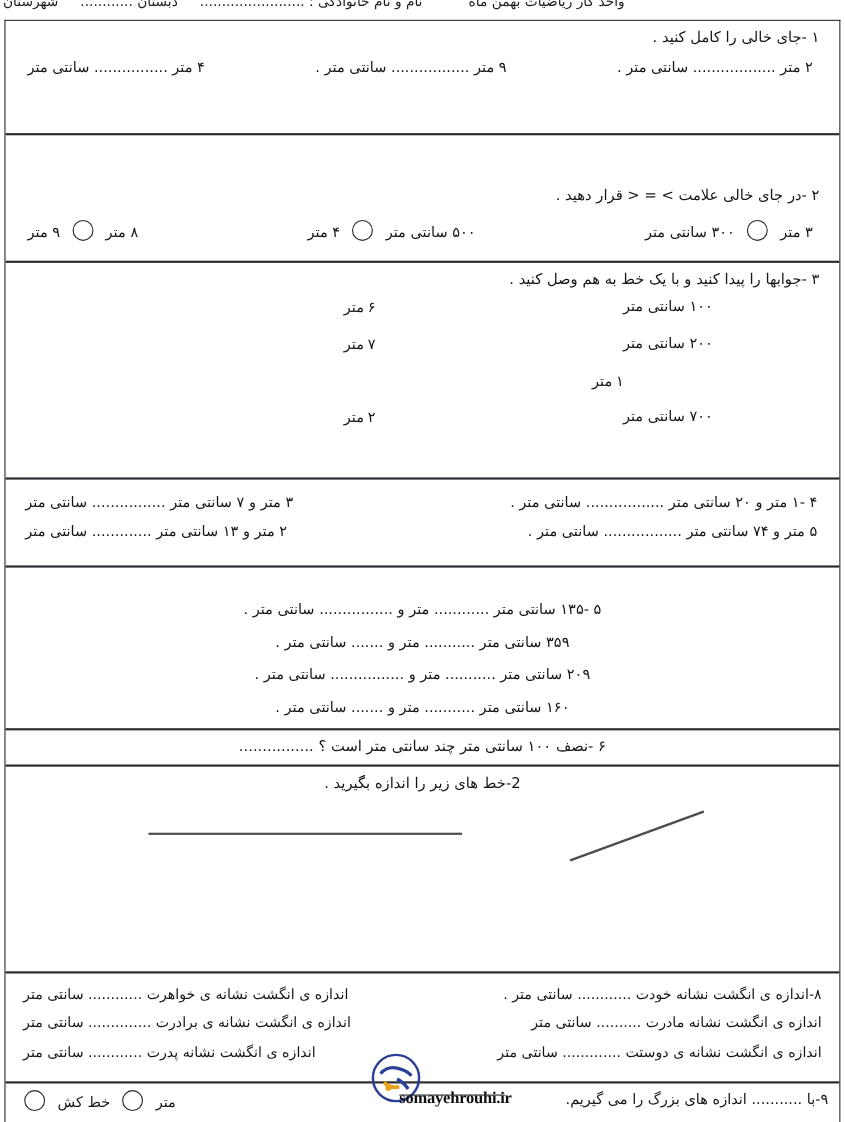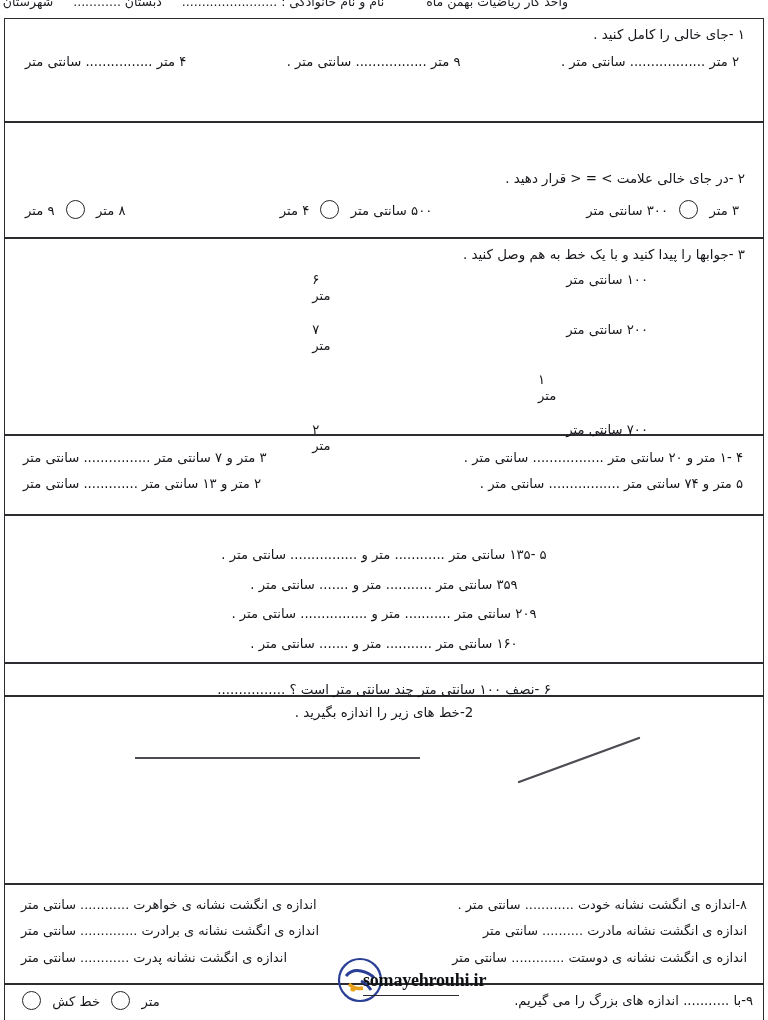--- a/index.html
+++ b/index.html
@@ -120,23 +120,24 @@
   .match-row {
     display: flex;
     flex-direction: row;
     direction: rtl;
     font-size: 13.2px;
     line-height: 1.25;
     margin-bottom: 17px;
   }
   .match-left {
     width: 215px;
-    text-align: left;
+    text-align: right;
     padding-right: 186px;
     box-sizing: border-box;
+    font-family: Liberation Serif, serif;
   }
   .match-right {
     text-align: left;
     padding-right: 105px;
     margin-left: 39px;
   }
 
   
   .conv-line {
     text-align: center;
@@ -208,22 +209,22 @@
   .wm-logo {
     position: absolute;
     left: 28px;
     top: 0px;
     width: 46px;
     height: 46px;
   }
   .wm-text {
     position: absolute;
     left: 54px;
-    top: 13px;
-    font-size: 18px;
+    top: 34px;
+    font-size: 15px;
     font-family: "Liberation Serif", serif;
     font-weight: bold;
     color: #0f1013;
     direction: ltr;
     letter-spacing: -0.2px;
   }
   .wm-underline {
     position: absolute;
     left: 54px;
     top: 38px;
@@ -311,21 +312,21 @@
       </div>
     </div>
 
     <div class="band" style="height:148px;padding-top:24px;">
       <div class="conv-line i0">۵ -۱۳۵  سانتی متر ............ متر و ................ سانتی متر .</div>
       <div class="conv-line">۳۵۹ سانتی متر ........... متر و ....... سانتی متر .</div>
       <div class="conv-line">۲۰۹ سانتی متر ........... متر و ................ سانتی متر .</div>
       <div class="conv-line">۱۶۰ سانتی متر  ........... متر و ....... سانتی متر .</div>
     </div>
 
-    <div class="band" style="height:33px;padding-top:16px;">
+    <div class="band" style="height:33px;padding-top:6px;">
       <div class="q-line" style="text-align:center;">۶ -نصف ۱۰۰  سانتی متر چند سانتی متر است ؟ ................</div>
     </div>
 
     <div class="band" style="height:188px;padding-top:6px;">
       <div class="q-line" style="text-align:center;">2-خط های زیر را اندازه بگیرید .</div>
       <div class="draw-area">
         <div class="seg-h"></div>
         <svg class="seg-d" viewBox="0 0 130 52">
           <line x1="4" y1="48" x2="124" y2="4" stroke="#4b4d52" stroke-width="2.2" stroke-linecap="round"></line>
         </svg>

